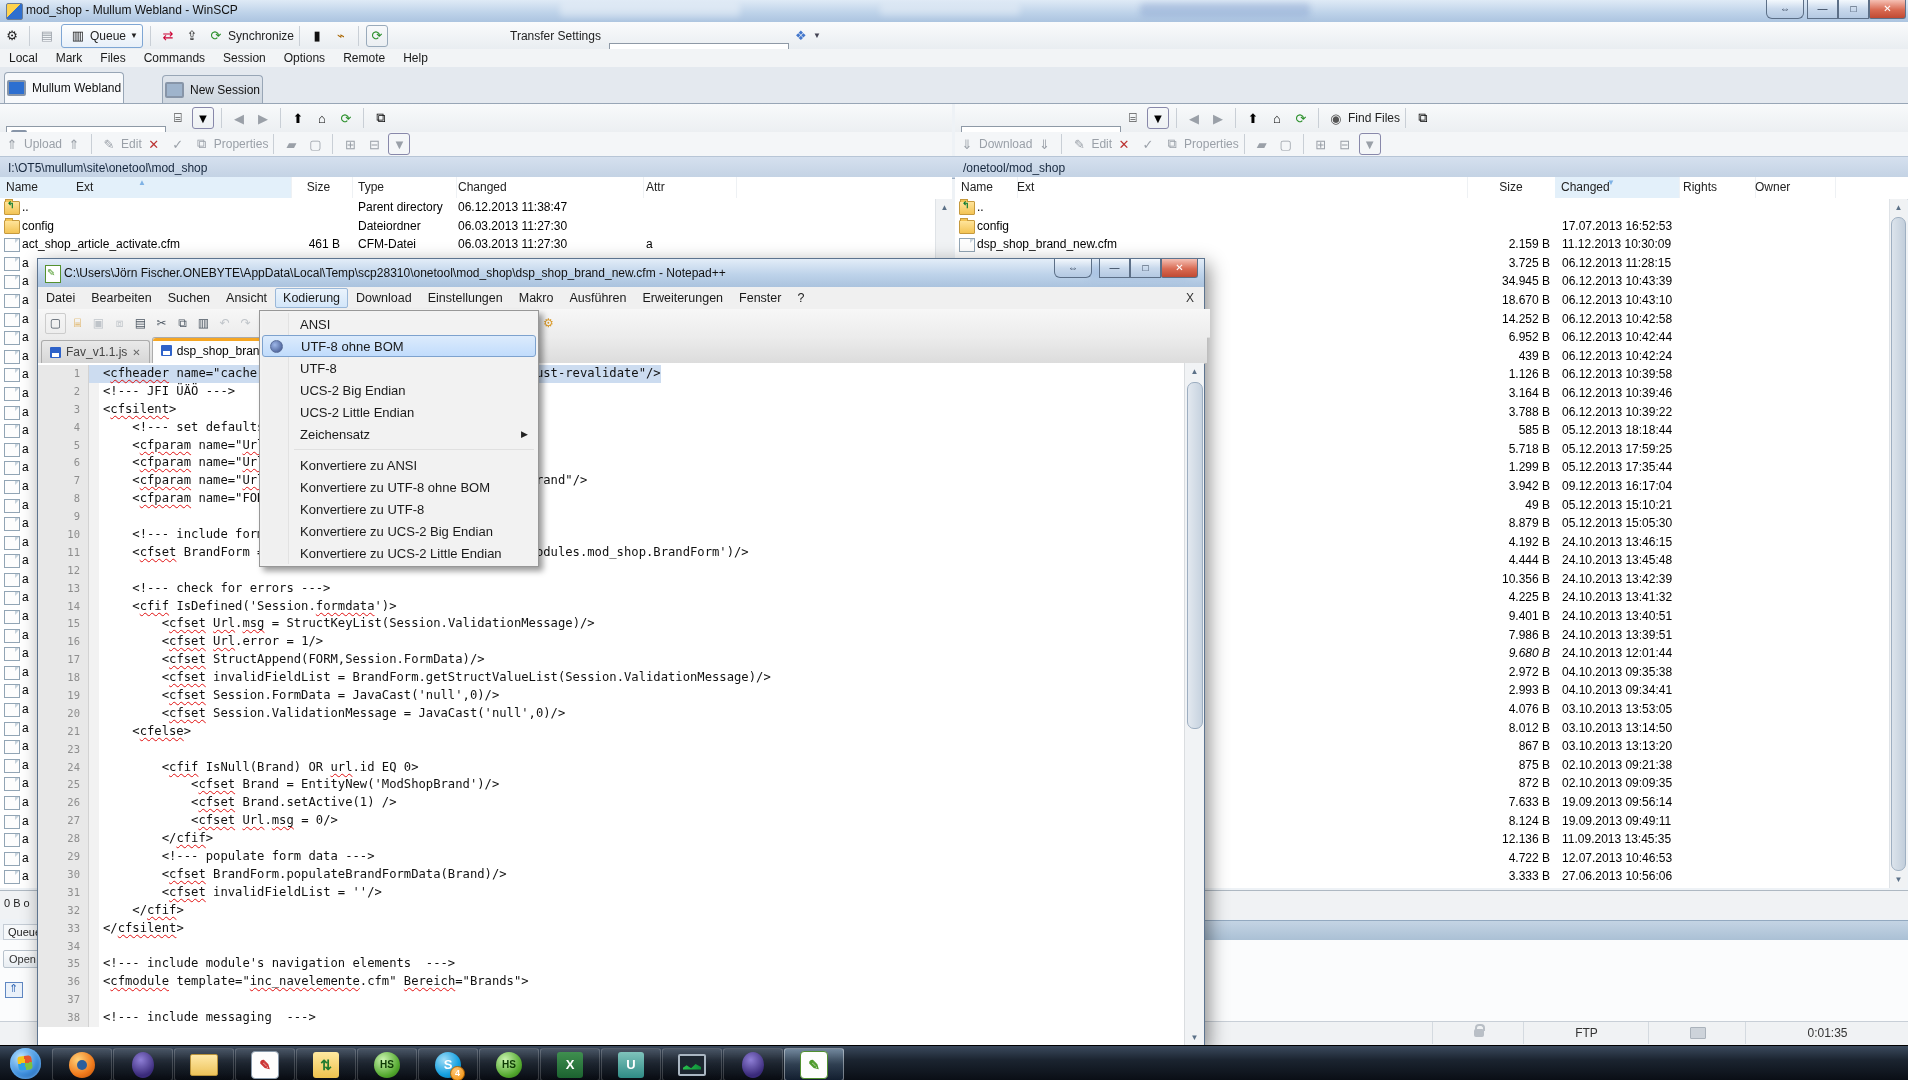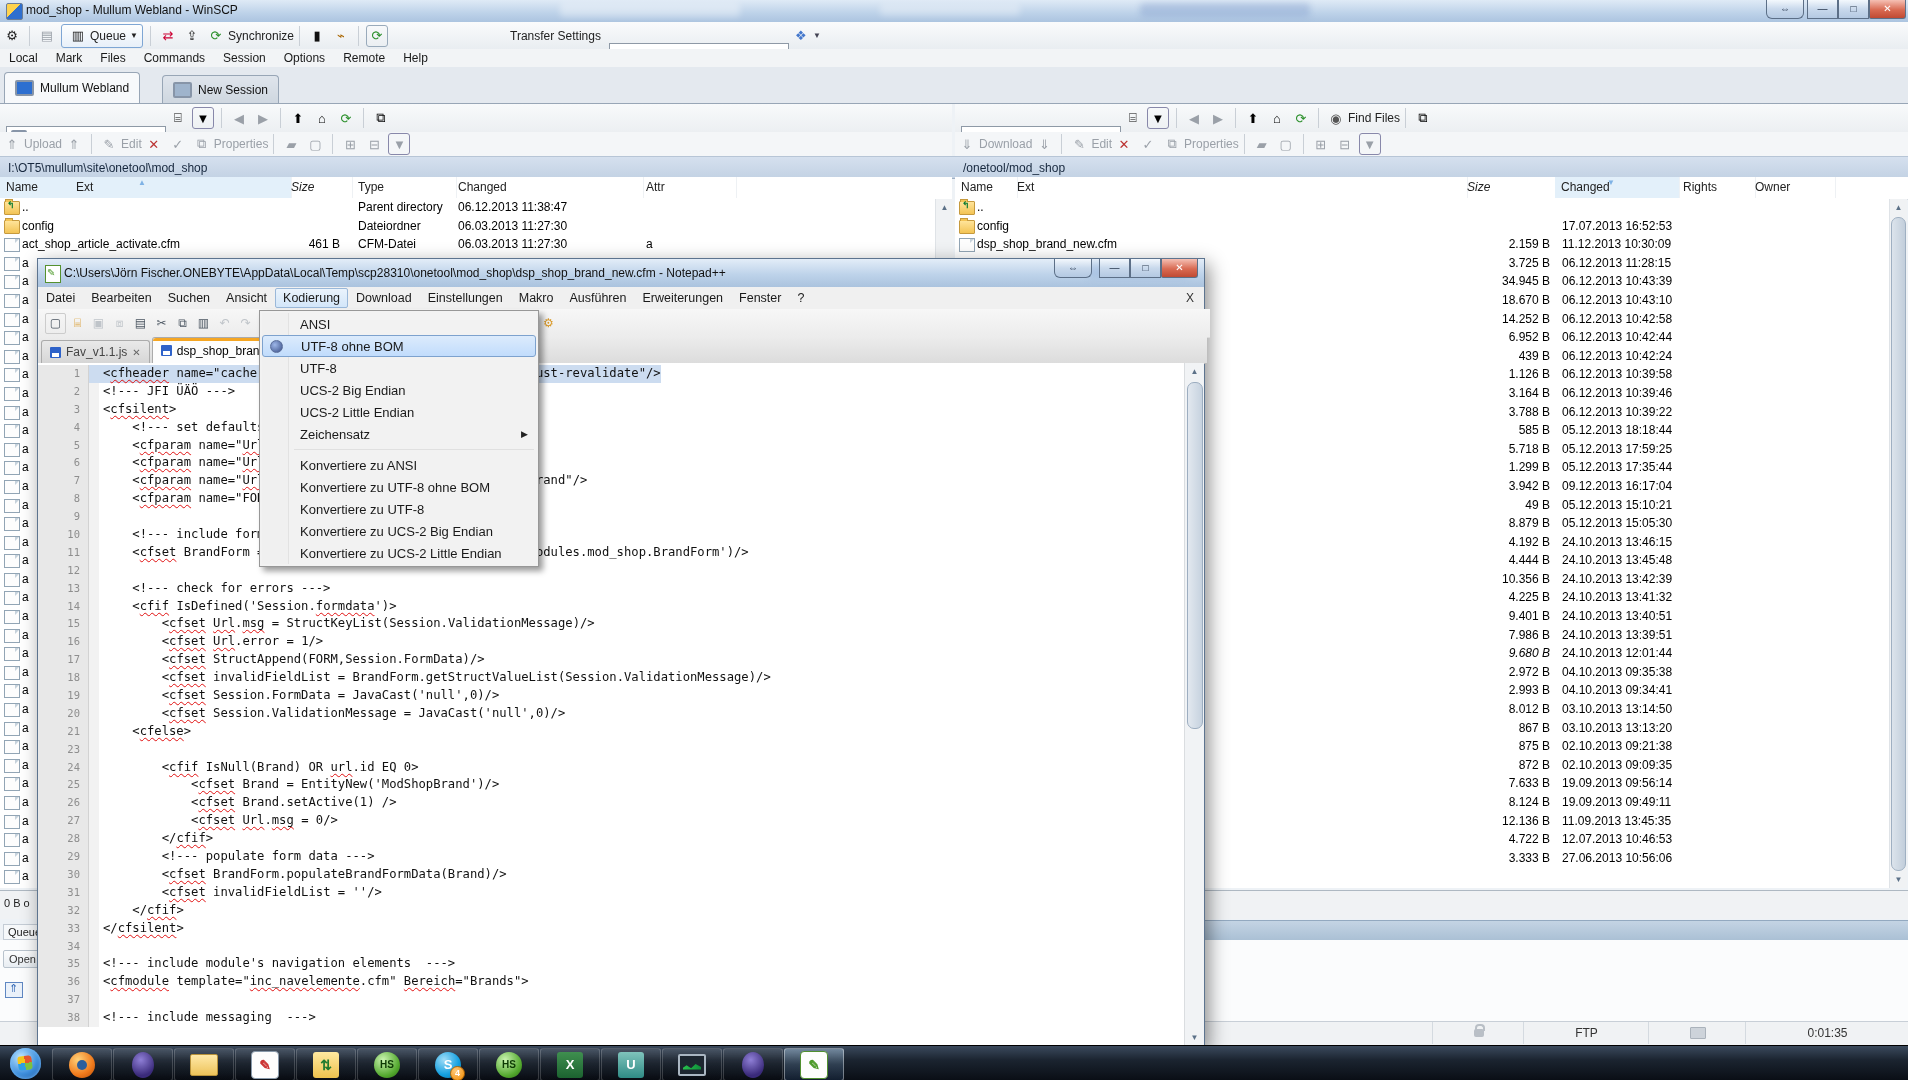--- a/index.html
+++ b/index.html
@@ -35,21 +35,21 @@
   .btn-queue{display:inline-flex;align-items:center;height:22px;border:1px solid #7ea6d4;border-radius:3px;
      background:linear-gradient(#fdfefe,#e8f0f9);padding:0 4px;margin:0 2px;}
   
   #ws-menubar{position:absolute;left:0;top:49px;width:100%;height:18px;background:#f2f4f6;
       display:flex;align-items:center;font-size:12px;color:#1a1a1a;border-bottom:1px solid #e0e4e8;}
   #ws-menubar span{padding:1px 9px;}
   
   #ws-tabs{position:absolute;left:0;top:67px;width:100%;height:36px;background:#e4e9ef;
       border-bottom:1px solid #98a6b6;}
   .stab{position:absolute;bottom:0;height:27px;display:flex;align-items:center;gap:6px;
-      font-size:12px;color:#111;padding:0 10px;border:1px solid #98a6b6;border-bottom:none;
+      font-size:12px;color:#111;padding:0 2px;border:1px solid #98a6b6;border-bottom:none;
       border-radius:4px 4px 0 0;background:linear-gradient(#dfe5ec,#cfd7e0);}
   .stab.active{background:#f7f9fb;height:30px;}
   .mon-ico{width:15px;height:12px;background:#2d6fd0;border:2px solid #8795a8;border-radius:2px;}
   
   .panelbar{position:absolute;height:28px;top:104px;display:flex;align-items:center;font-size:12px;
       background:linear-gradient(#f8fafb,#eceff2);}
   .cmdbar{position:absolute;height:24px;top:132px;display:flex;align-items:center;font-size:12px;
       color:#9aa0a8;background:#f4f6f8;}
   .pathbar{position:absolute;height:21px;top:156px;background:linear-gradient(#d5e0ee,#c3d2e4);
       color:#16273d;font-size:12px;display:flex;align-items:center;padding-left:8px;border-top:1px solid #b7c5d6;border-bottom:1px solid #9fb0c4;}
@@ -172,21 +172,21 @@
   .k-uapp{background:linear-gradient(#7fc4bc,#2f8b85);border-radius:3px;}
   .k-monitor{background:#1d2630;border:2px solid #aab6c2;border-radius:2px;width:24px;height:18px;}
   .k-monitor::after{content:"";position:absolute;left:3px;right:3px;bottom:4px;height:6px;
       background:linear-gradient(90deg,#27c24c,#0f8f3a);clip-path:polygon(0 70%,20% 30%,45% 80%,70% 10%,100% 60%,100% 100%,0 100%);}
   .k-npp{background:#fdfdfd;border:1px solid #4f8f2f;}
   .k-npp::after{content:"✎";color:#4d9a2a;font-size:14px;}
   .badge{position:absolute;right:-4px;bottom:-3px;width:13px;height:13px;border-radius:50%;
       background:radial-gradient(circle at 35% 30%,#ffc97a,#f08a00);color:#fff;font-size:9px;font-weight:bold;
       display:flex;align-items:center;justify-content:center;border:1px solid #b36400;}
   .grey{color:#9aa0a8;}
-  .right-align{text-align:left;font-style:italic;}
+  .right-align{text-align:center;}
 </style>
 </head>
 <body>
 
 <div id="winscp">
   <div id="ws-titlebar">
     <div class="ghost" style="left:560px;top:3px;width:180px;height:14px;background:rgba(255,255,255,.35)"></div>
     <div class="ghost" style="left:880px;top:4px;width:140px;height:12px;background:rgba(255,255,255,.30)"></div>
     <div class="ghost" style="left:1140px;top:3px;width:170px;height:14px;background:rgba(120,150,200,.35)"></div>
     <span class="app-ico"></span>
@@ -651,20 +651,25 @@
       </div>
       <div class="fl-row">
         <span class="cell" style="left: 22px;"></span>
         <span class="cell" style="left: 505px; width: 90px; text-align: right;">2.972 B</span>
         <span class="cell" style="left: 607px;">04.10.2013 09:35:38</span>
       </div>
       <div class="fl-row">
         <span class="cell" style="left: 22px;"></span>
         <span class="cell" style="left: 505px; width: 90px; text-align: right;">2.993 B</span>
         <span class="cell" style="left: 607px;">04.10.2013 09:34:41</span>
+      </div>
+      <div class="fl-row">
+        <span class="cell" style="left: 22px;"></span>
+        <span class="cell" style="left: 505px; width: 90px; text-align: right;">4.076 B</span>
+        <span class="cell" style="left: 607px;">03.10.2013 13:53:05</span>
       </div>
       <div class="fl-row">
         <span class="cell" style="left: 22px;"></span>
         <span class="cell" style="left: 505px; width: 90px; text-align: right;">8.012 B</span>
         <span class="cell" style="left: 607px;">03.10.2013 13:14:50</span>
       </div>
       <div class="fl-row">
         <span class="cell" style="left: 22px;"></span>
         <span class="cell" style="left: 505px; width: 90px; text-align: right;">867 B</span>
         <span class="cell" style="left: 607px;">03.10.2013 13:13:20</span>

